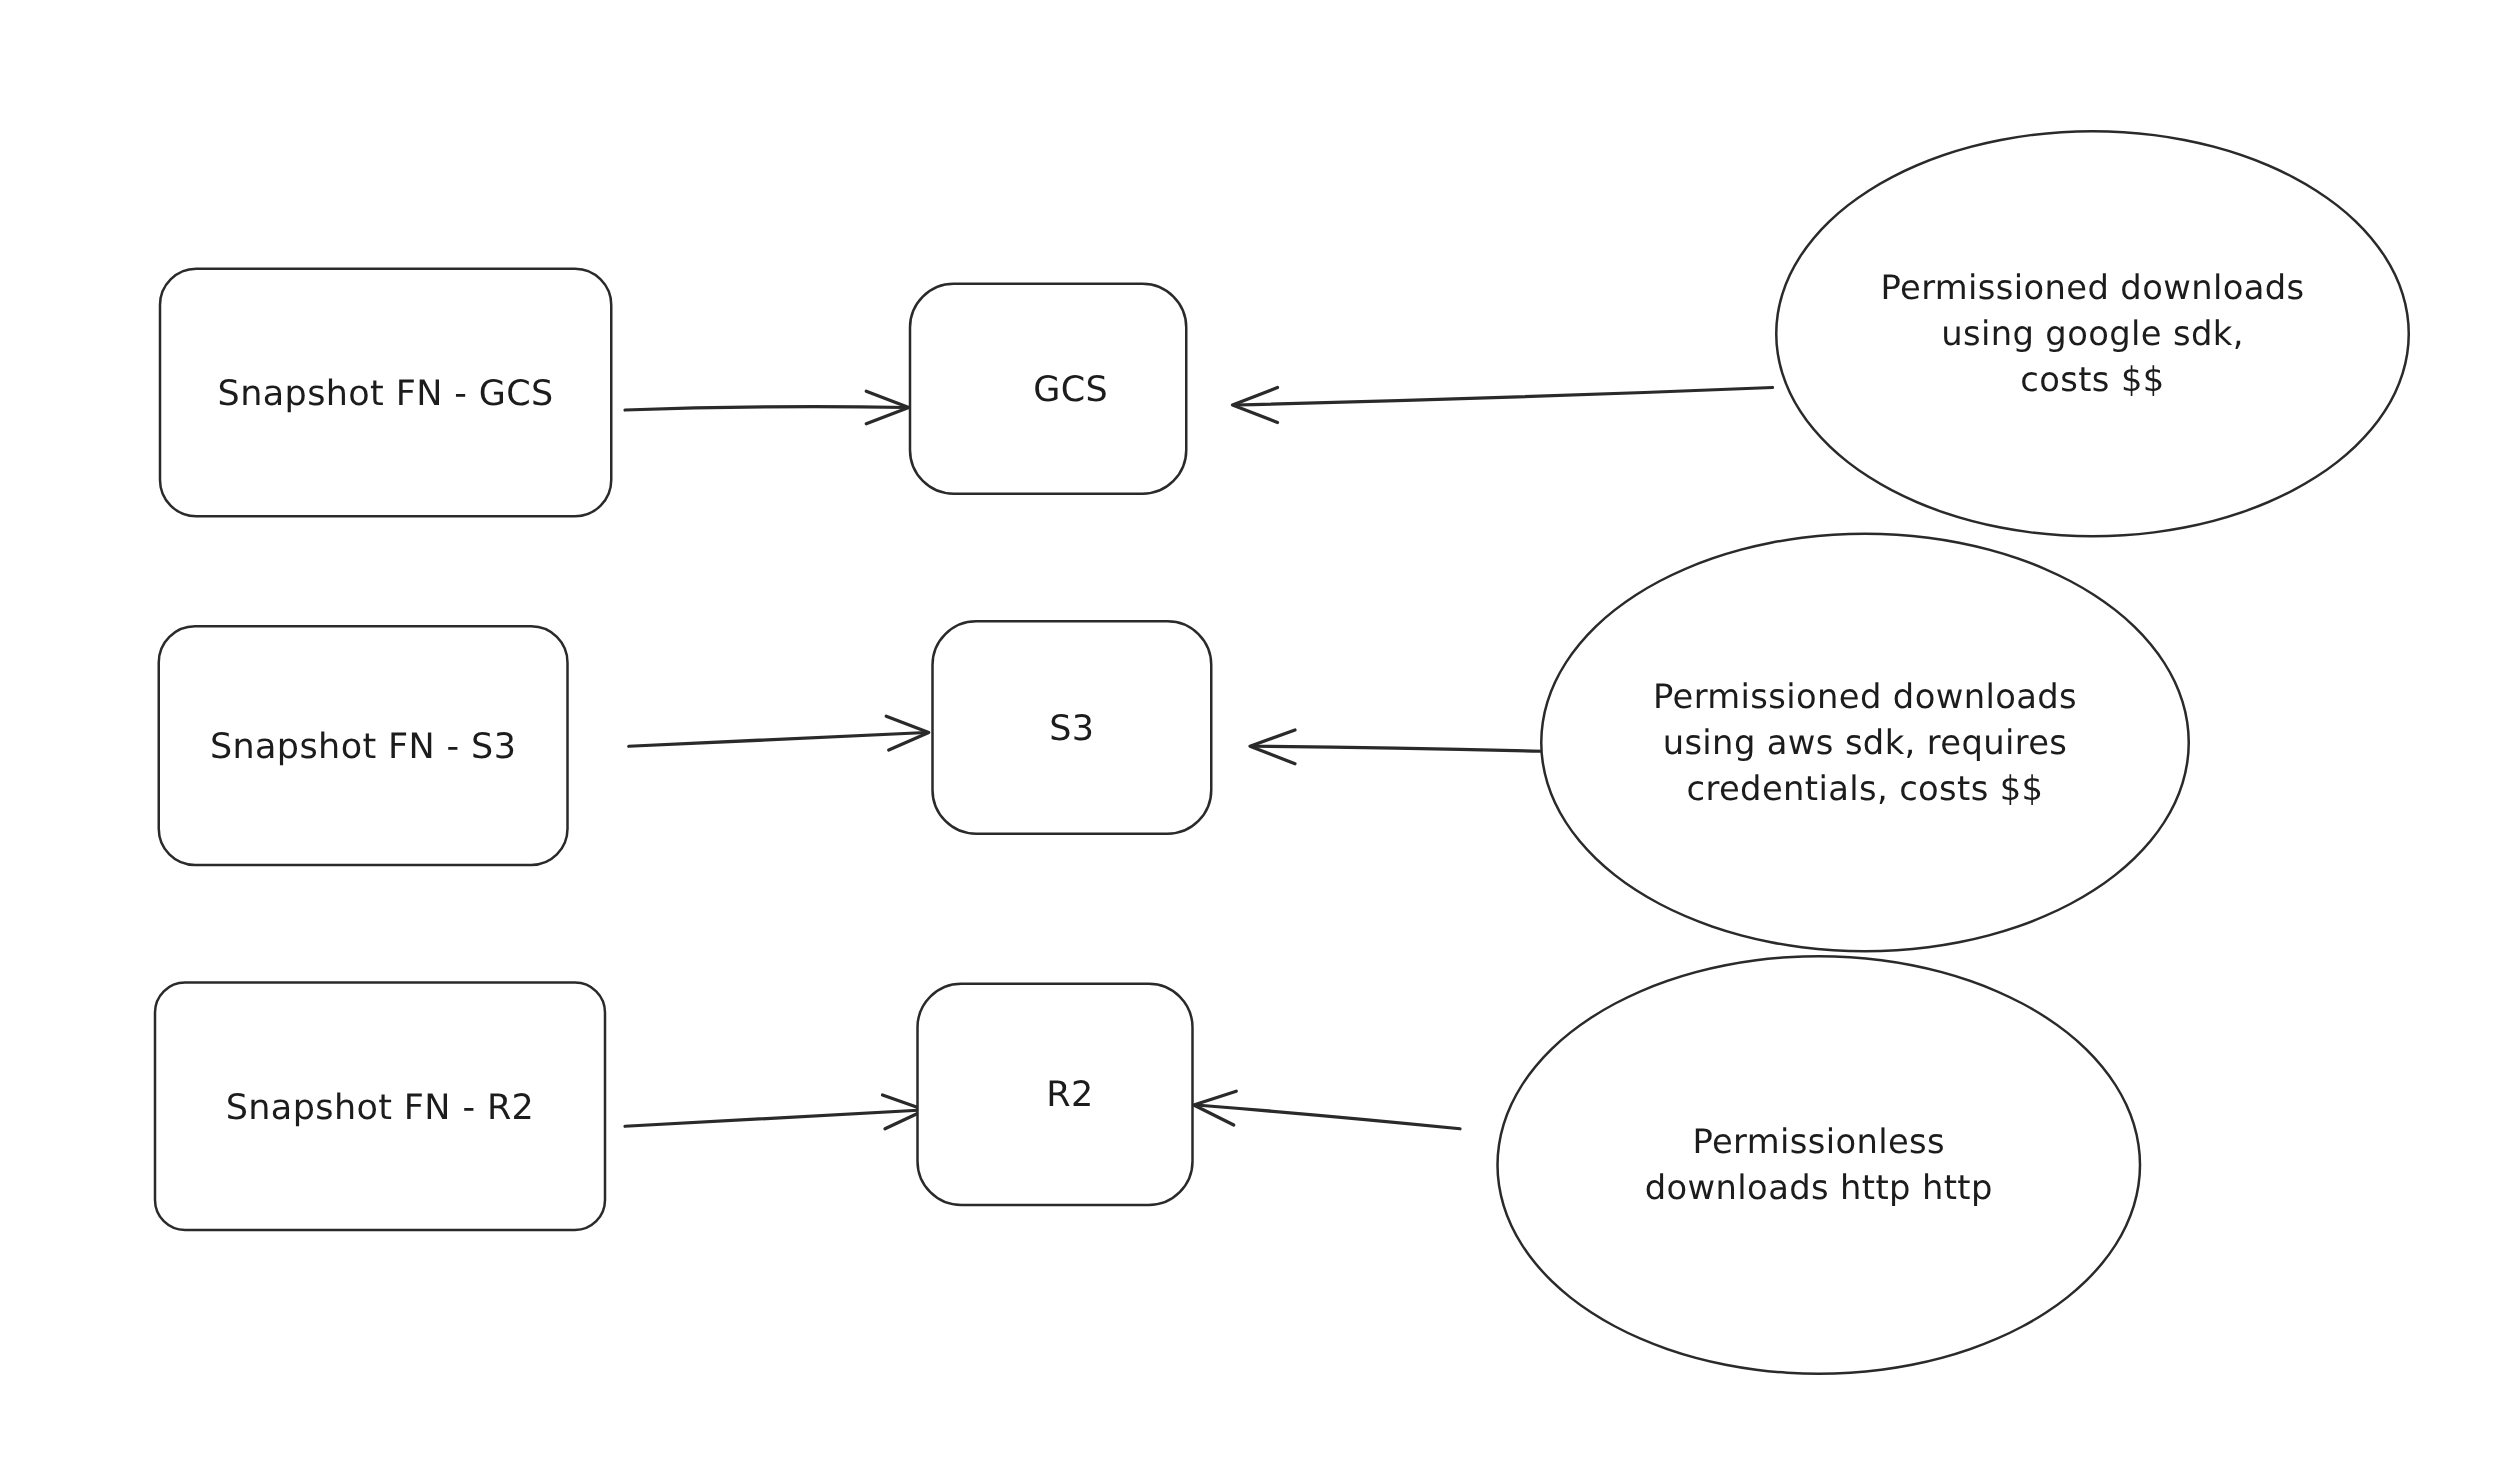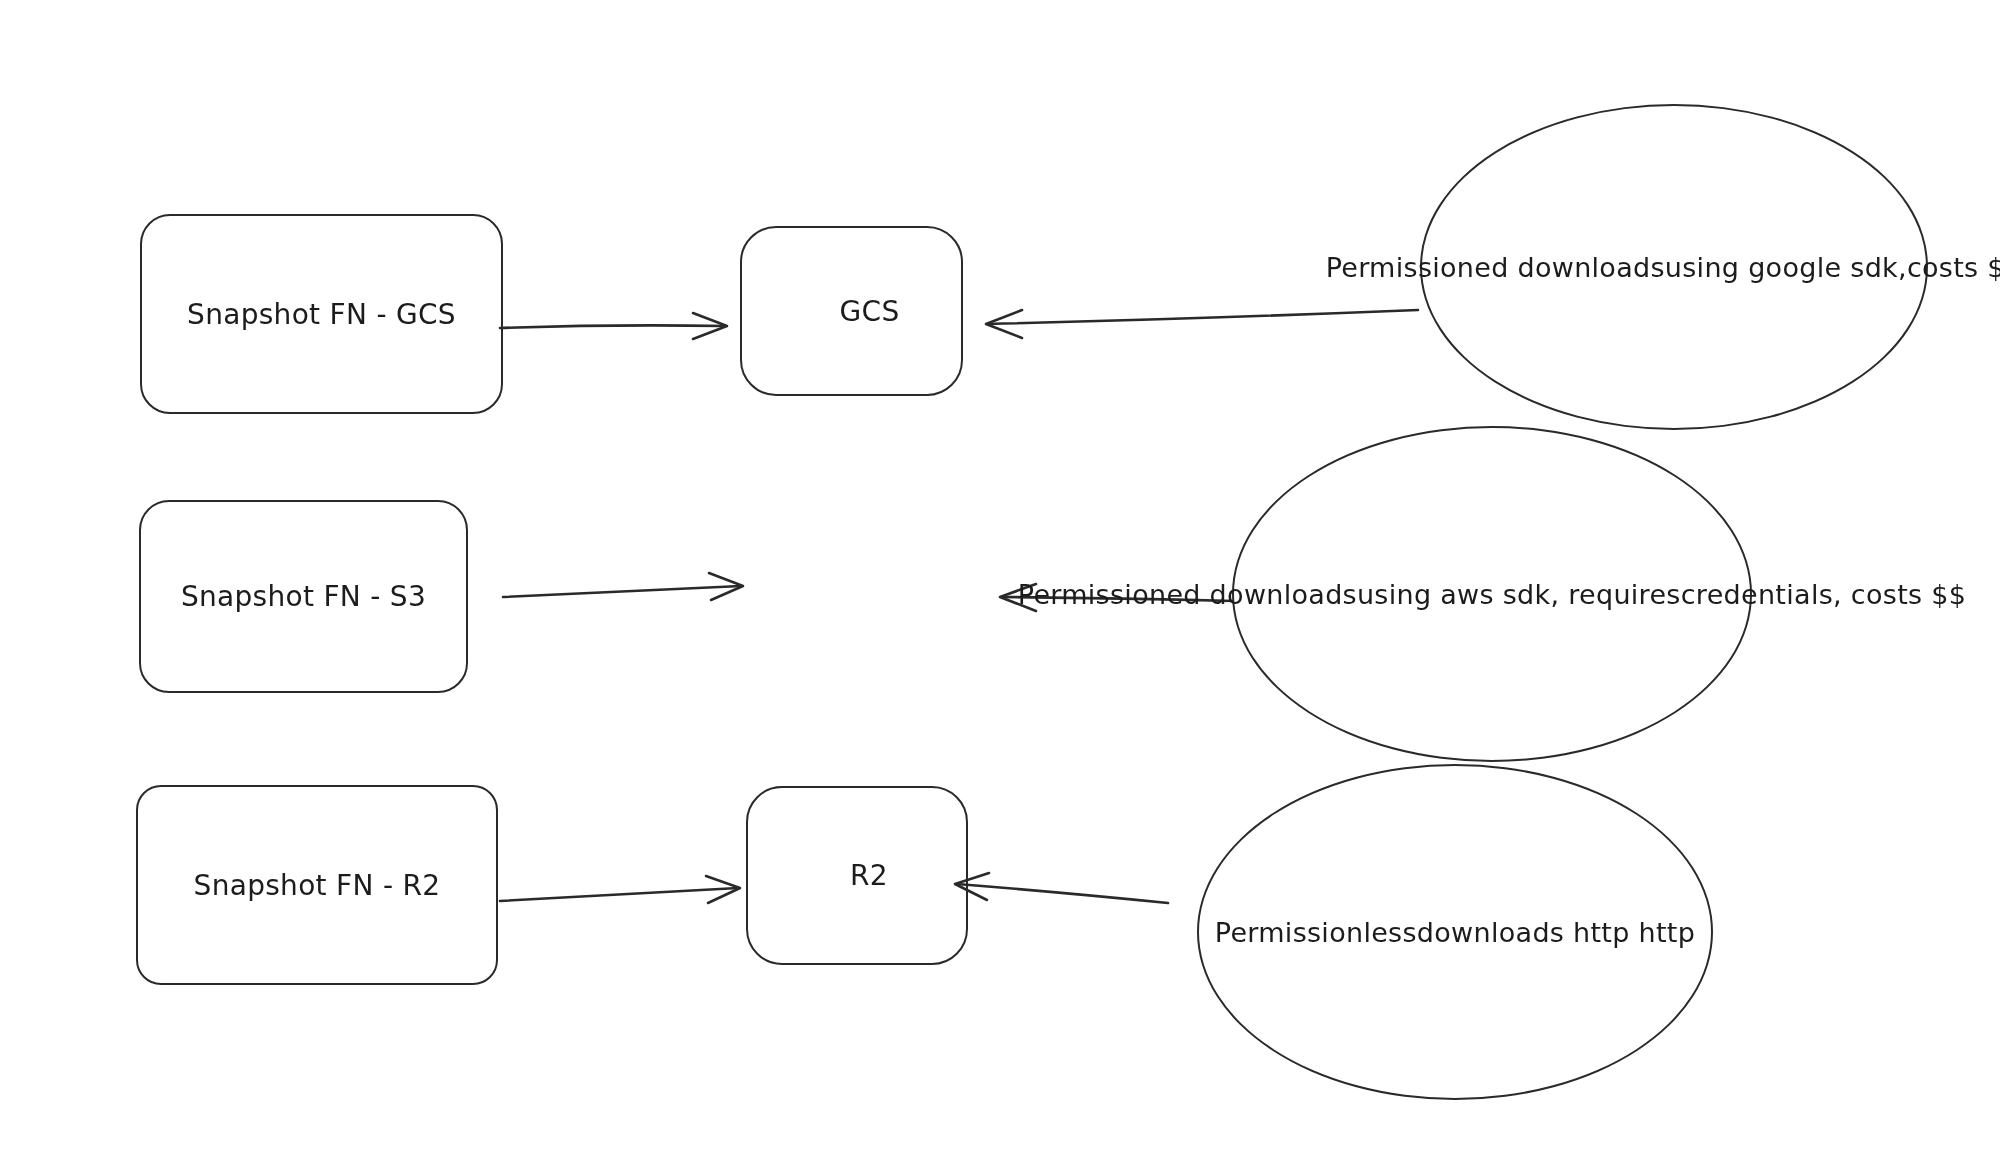--- a/index.html
+++ b/index.html
@@ -18,35 +18,35 @@
     color: var(--text);
     overflow: hidden;
   }
   .node {
     position: absolute;
     border: 2.5px solid var(--stroke);
     background: var(--bg);
     display: flex;
     align-items: center;
     justify-content: center;
-    margin-left: 13px;
   }
   .node.rect-lg { border-radius: 30px; }
   .node.rect-sm { border-radius: 36px; }
   .node .label {
     font-size: 28px;
     letter-spacing: 0.3px;
     white-space: nowrap;
   }
   .ellipse {
     position: absolute;
     border: 2.5px solid var(--stroke);
     border-radius: 50%;
     background: var(--bg);
     display: flex;
+    flex-direction: column;
     align-items: center;
     justify-content: center;
     text-align: left;
   }
   .ellipse .note-line {
     font-size: 27px;
     line-height: 37px;
     letter-spacing: 0.3px;
     white-space: nowrap;
   }
@@ -90,20 +90,23 @@
 
   <div class="node rect-lg" style="left:126px; top:500px; width:329px; height:193px;">
     <span class="label">Snapshot FN - S3</span>
   </div>
 
   <svg class="arrow" style="left:498px; top:560px;" width="252" height="55">
     <path d="M5,37 Q125,31 243,26"></path>
     <polyline points="211,13 245,26 213,40"></polyline>
   </svg>
 
+  <div class="node rect-sm" style="left:745px; top:496px; width:225px; height:172px;">
+    <span class="label">S3</span>
+  </div>
 
   <svg class="arrow" style="left:992px; top:575px;" width="250" height="50">
     <path d="M242,26 Q120,23 10,22"></path>
     <polyline points="44,9 8,22 44,36"></polyline>
   </svg>
 
   <div class="ellipse" style="left:1232px; top:426px; width:520px; height:336px;">
     <span class="note-line">Permissioned downloads</span>
     <span class="note-line">using aws sdk, requires</span>
     <span class="note-line">credentials, costs $$</span>

